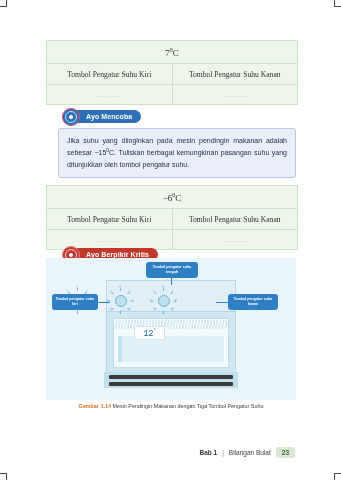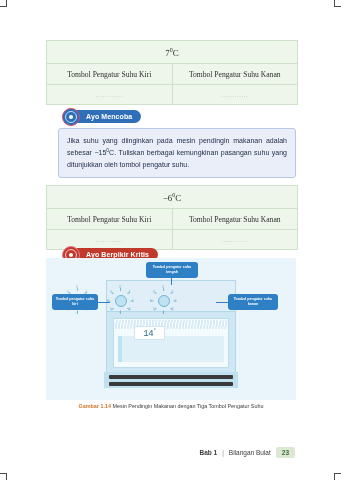--- a/index.html
+++ b/index.html
@@ -251,21 +251,21 @@
       <div class="num" style="left:2px;top:20px">5</div>
       <div class="num" style="left:-1px;top:11.5px">6</div>
       <div class="num" style="left:2px;top:3px">7</div>
     </div>
 
     <div class="glass"></div>
     <div class="shelf-hatch"></div>
     <div class="inner-box"></div>
 
     <div class="display">
-      <span><span>14</span><span class="d">°</span></span>
+      <span><span>12</span><span class="d">°</span></span>
     </div>
 
     <div class="base"></div>
     <div class="bar bar1"></div>
     <div class="bar bar2"></div>
 
     <div class="leader" id="lead-top"></div>
     <div class="leader" id="lead-left"></div>
     <div class="leader" id="lead-right"></div>
 

